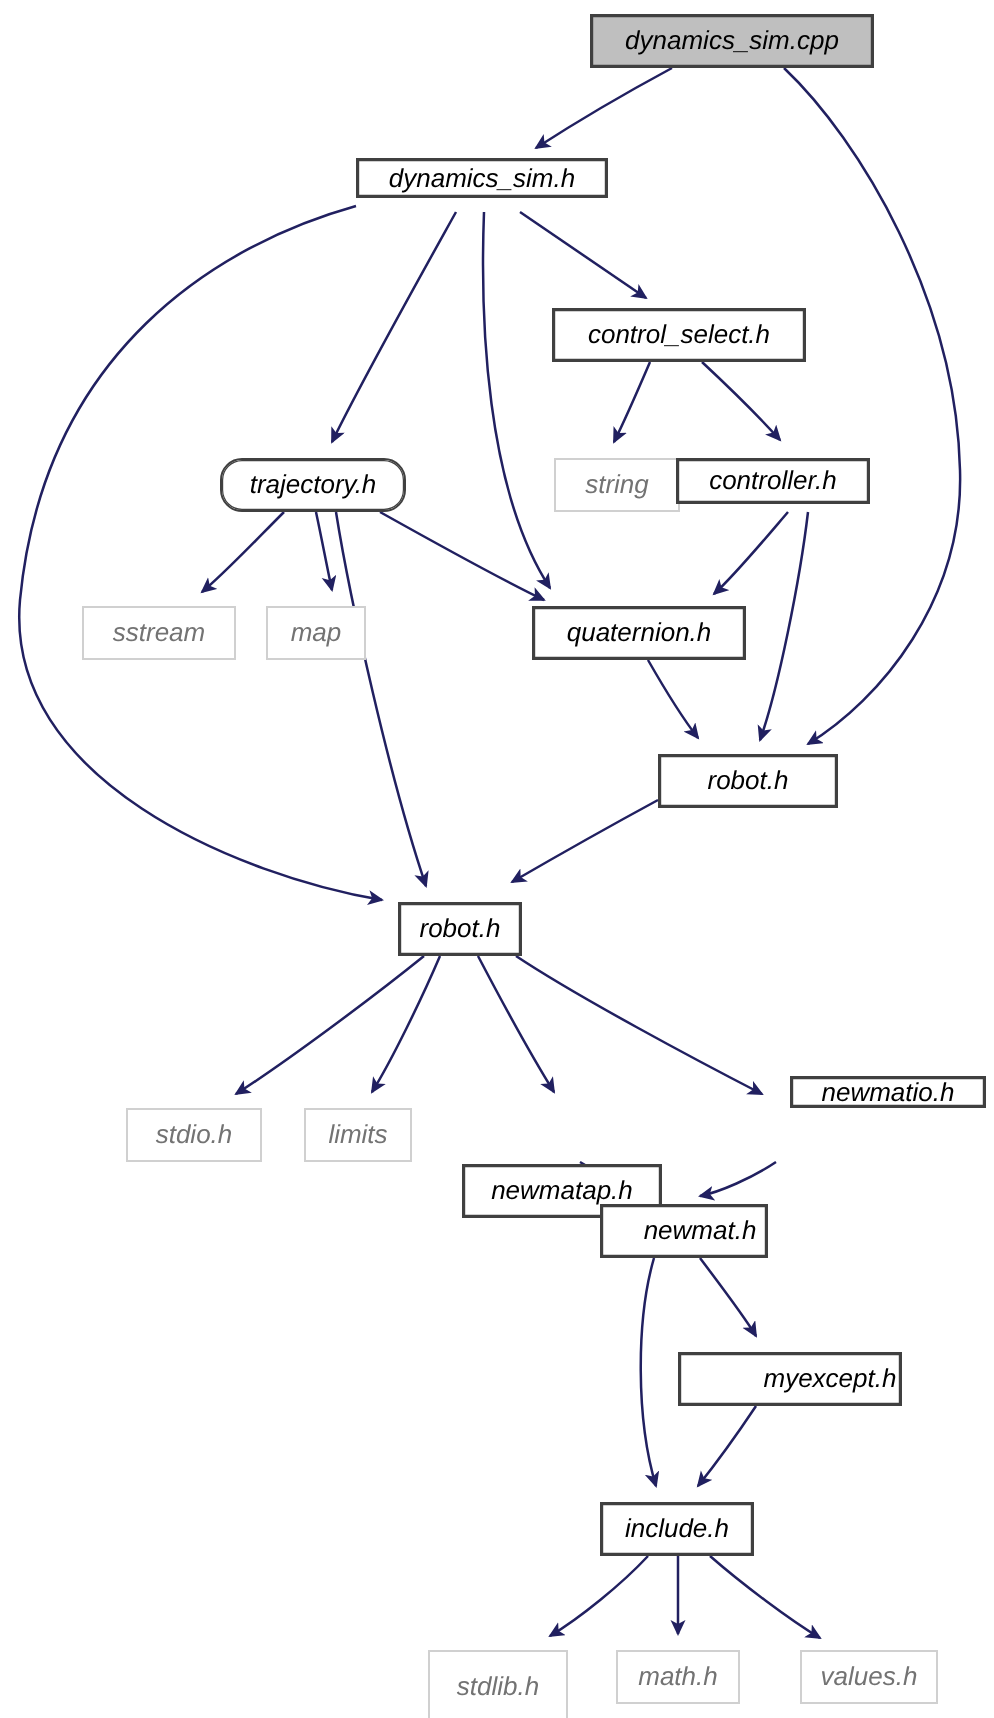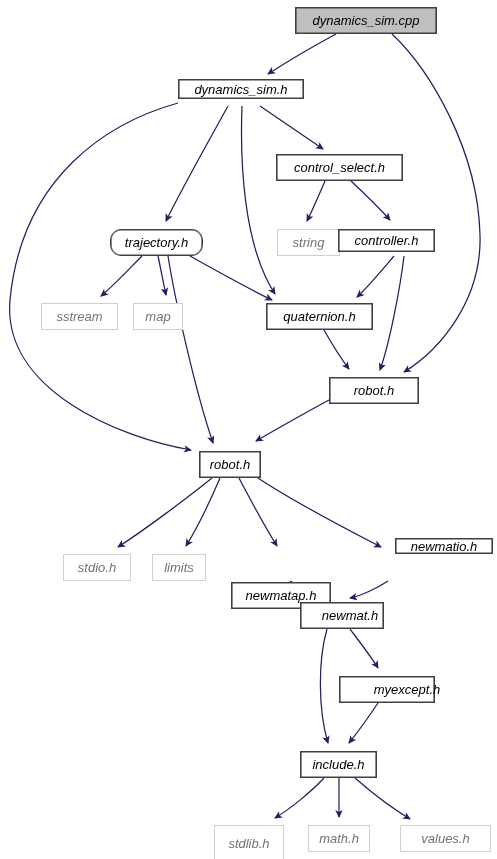--- a/index.html
+++ b/index.html
@@ -119,29 +119,29 @@
       </div>
       <div class="node hdr" style="left: 231px; top: 554px; width: 100px; height: 27px; margin-top: 28px;">
         <span class="lbl">newmatap.h</span>
       </div>
       <div class="node hdr" style="left: 355px; top: 538px; width: 98px; height: 16px; margin-left: 40px;">
         <span class="lbl">newmatio.h</span>
       </div>
       <div class="node hdr" style="left: 300px; top: 602px; width: 84px; height: 27px; padding-left: 16px;">
         <span class="lbl">newmat.h</span>
       </div>
-      <div class="node hdr" style="left: 339px; top: 676px; width: 96px; height: 27px; padding-left: 40px;">
+      <div class="node hdr" style="left: 339px; top: 676px; width: 112px; height: 27px; padding-left: 40px;">
         <span class="lbl">myexcept.h</span>
       </div>
       <div class="node hdr" style="left: 300px; top: 751px; width: 77px; height: 27px;">
         <span class="lbl">include.h</span>
       </div>
       <div class="node sys" style="left: 214px; top: 825px; width: 70px; height: 37px;">
         <span class="lbl">stdlib.h</span>
       </div>
       <div class="node sys" style="left: 308px; top: 825px; width: 62px; height: 27px;">
         <span class="lbl">math.h</span>
       </div>
-      <div class="node sys" style="left: 400px; top: 825px; width: 91px; height: 27px;">
+      <div class="node sys" style="left: 400px; top: 825px; width: 69px; height: 27px;">
         <span class="lbl">values.h</span>
       </div>
     </div>
 </div>
 
 </body></html>

